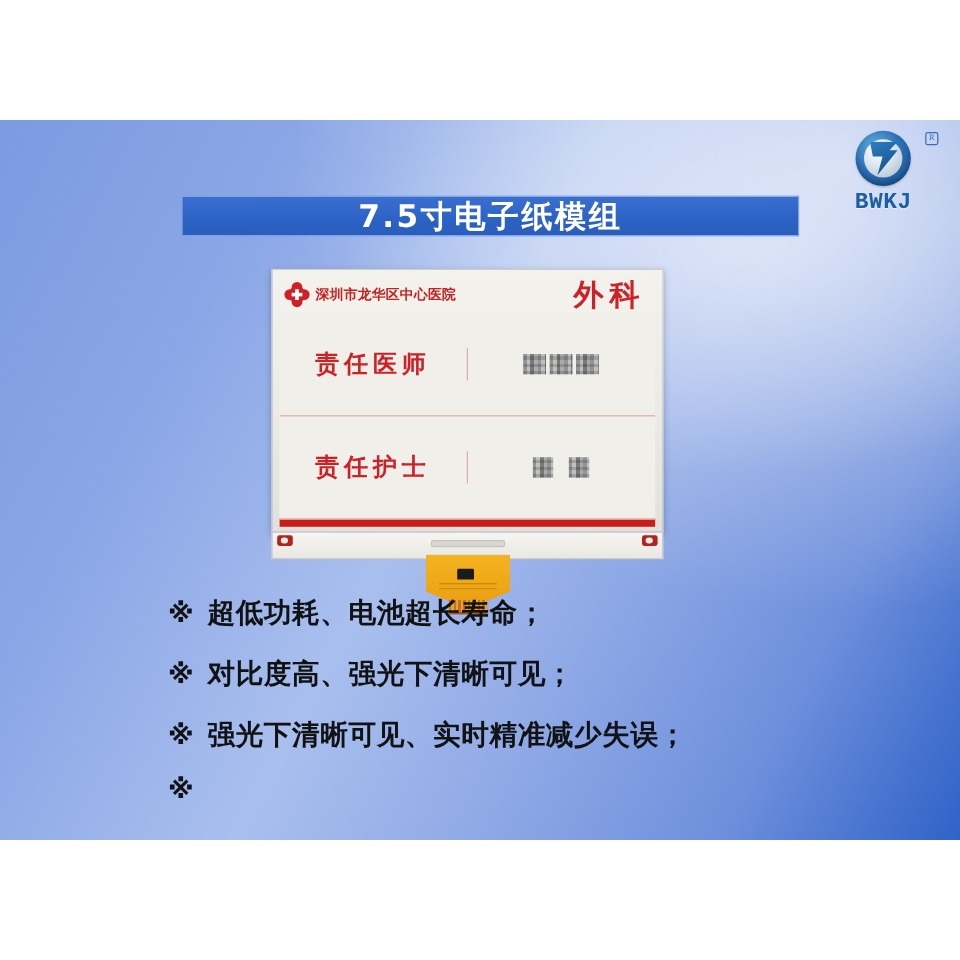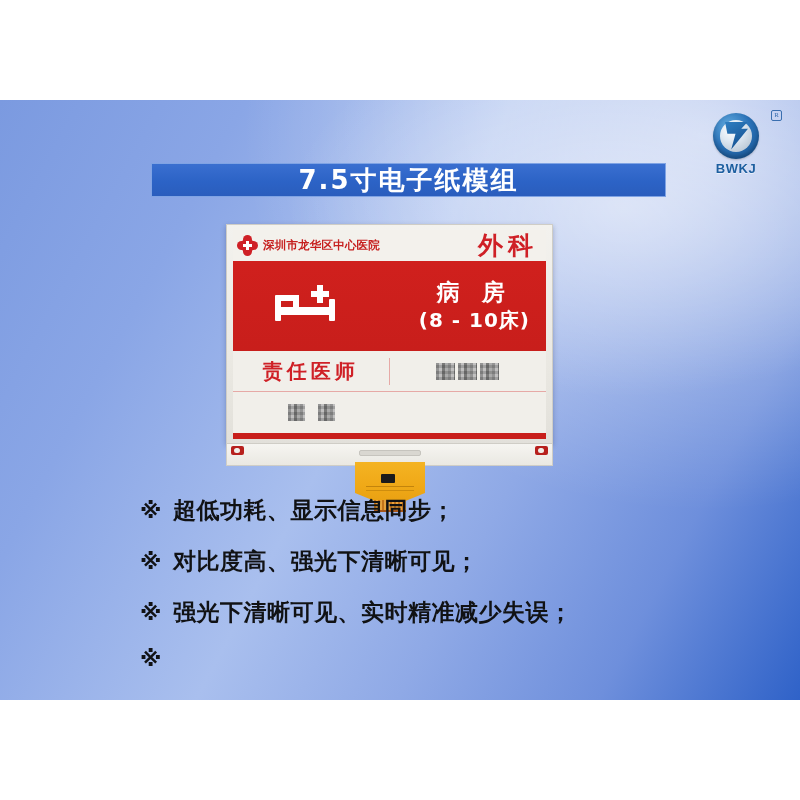--- a/index.html
+++ b/index.html
@@ -48,22 +48,22 @@
     background:linear-gradient(150deg,#2f7fc2 0%,#1d5fa0 60%,#17508c 100%);
     clip-path:polygon(4% 0%, 100% 0%, 72% 26%, 100% 26%, 30% 100%, 48% 44%, 14% 44%);
   }
   #brand-reg{
     position:absolute; right:6px; top:2px; width:11px; height:11px;
     border:1px solid #3a6fb0; border-radius:2px;
     font-size:7px; line-height:9px; text-align:center; color:#3a6fb0;
     font-family:"Liberation Serif",serif;
   }
   #brand-text{
-    margin-top:2px; font-size:13px; font-weight:bold; letter-spacing:.5px;
-    color:#1d5fa0; font-family:Liberation Sans, sans-serif;
+    margin-top:2px; font-size:19px; font-weight:bold; letter-spacing:.5px;
+    color:#1d5fa0; font-family:Liberation Mono, monospace;
     text-shadow:0 1px 0 rgba(255,255,255,.55);
   }
 
   
   #title-banner{
     position:absolute; left:151px; top:63px; width:515px; height:34px;
     background:linear-gradient(180deg,#3a6fd0 0%,#2c63c6 55%,#2a5dbd 100%);
     border:1px solid #7fa3e4;
     display:flex; align-items:center; justify-content:center;
     z-index:5;
@@ -257,46 +257,32 @@
               <span class="petal p-l"></span>
               <span class="petal p-r"></span>
               <span class="core"></span>
               <span class="cross-v"></span>
               <span class="cross-h"></span>
             </div>
             <div id="hospital-name">深圳市龙华区中心医院</div>
             <div id="department-name">外科</div>
           </div>
 
-          <div id="screen-main">
-            <div id="bed-icon">
-              <span class="frame-l"></span>
-              <span class="head"></span>
-              <span class="headpost"></span>
-              <span class="mattress"></span>
-              <span class="frame-r"></span>
-              <span class="plus-v"></span>
-              <span class="plus-h"></span>
-            </div>
-            <div id="room-block">
-              <div id="room-title">病 房</div>
-              <div id="room-range">(8 - 10床)</div>
-            </div>
-          </div>
 
           <div id="screen-rows">
             <div class="screen-row">
               <div class="row-label">责任医师</div>
               <div class="row-value">
                 <span class="mosaic w19"></span>
                 <span class="mosaic w19"></span>
                 <span class="mosaic w19"></span>
               </div>
             </div>
             <div class="screen-row">
+              <div class="row-label">责任护士</div>
               <div class="row-value">
                 <span class="mosaic w17"></span>
                 <span class="mosaic w17" style="margin-left:10px"></span>
               </div>
             </div>
           </div>
 
           <div id="screen-baseline"></div>
         </div>
       </div>
@@ -315,21 +301,21 @@
       <div id="fpc-trace1"></div>
       <div id="fpc-trace2"></div>
       <div id="fpc-chip"></div>
       <div id="fpc-contacts"></div>
     </div>
 
 
     <div id="features-list">
       <div class="feature-item">
         <span class="feature-bullet">※</span>
-        <span>超低功耗、显示信息同步；</span>
+        <span>超低功耗、电池超长寿命；</span>
       </div>
       <div class="feature-item">
         <span class="feature-bullet">※</span>
         <span>对比度高、强光下清晰可见；</span>
       </div>
       <div class="feature-item">
         <span class="feature-bullet">※</span>
         <span>强光下清晰可见、实时精准减少失误；</span>
       </div>
       <div class="feature-item">

